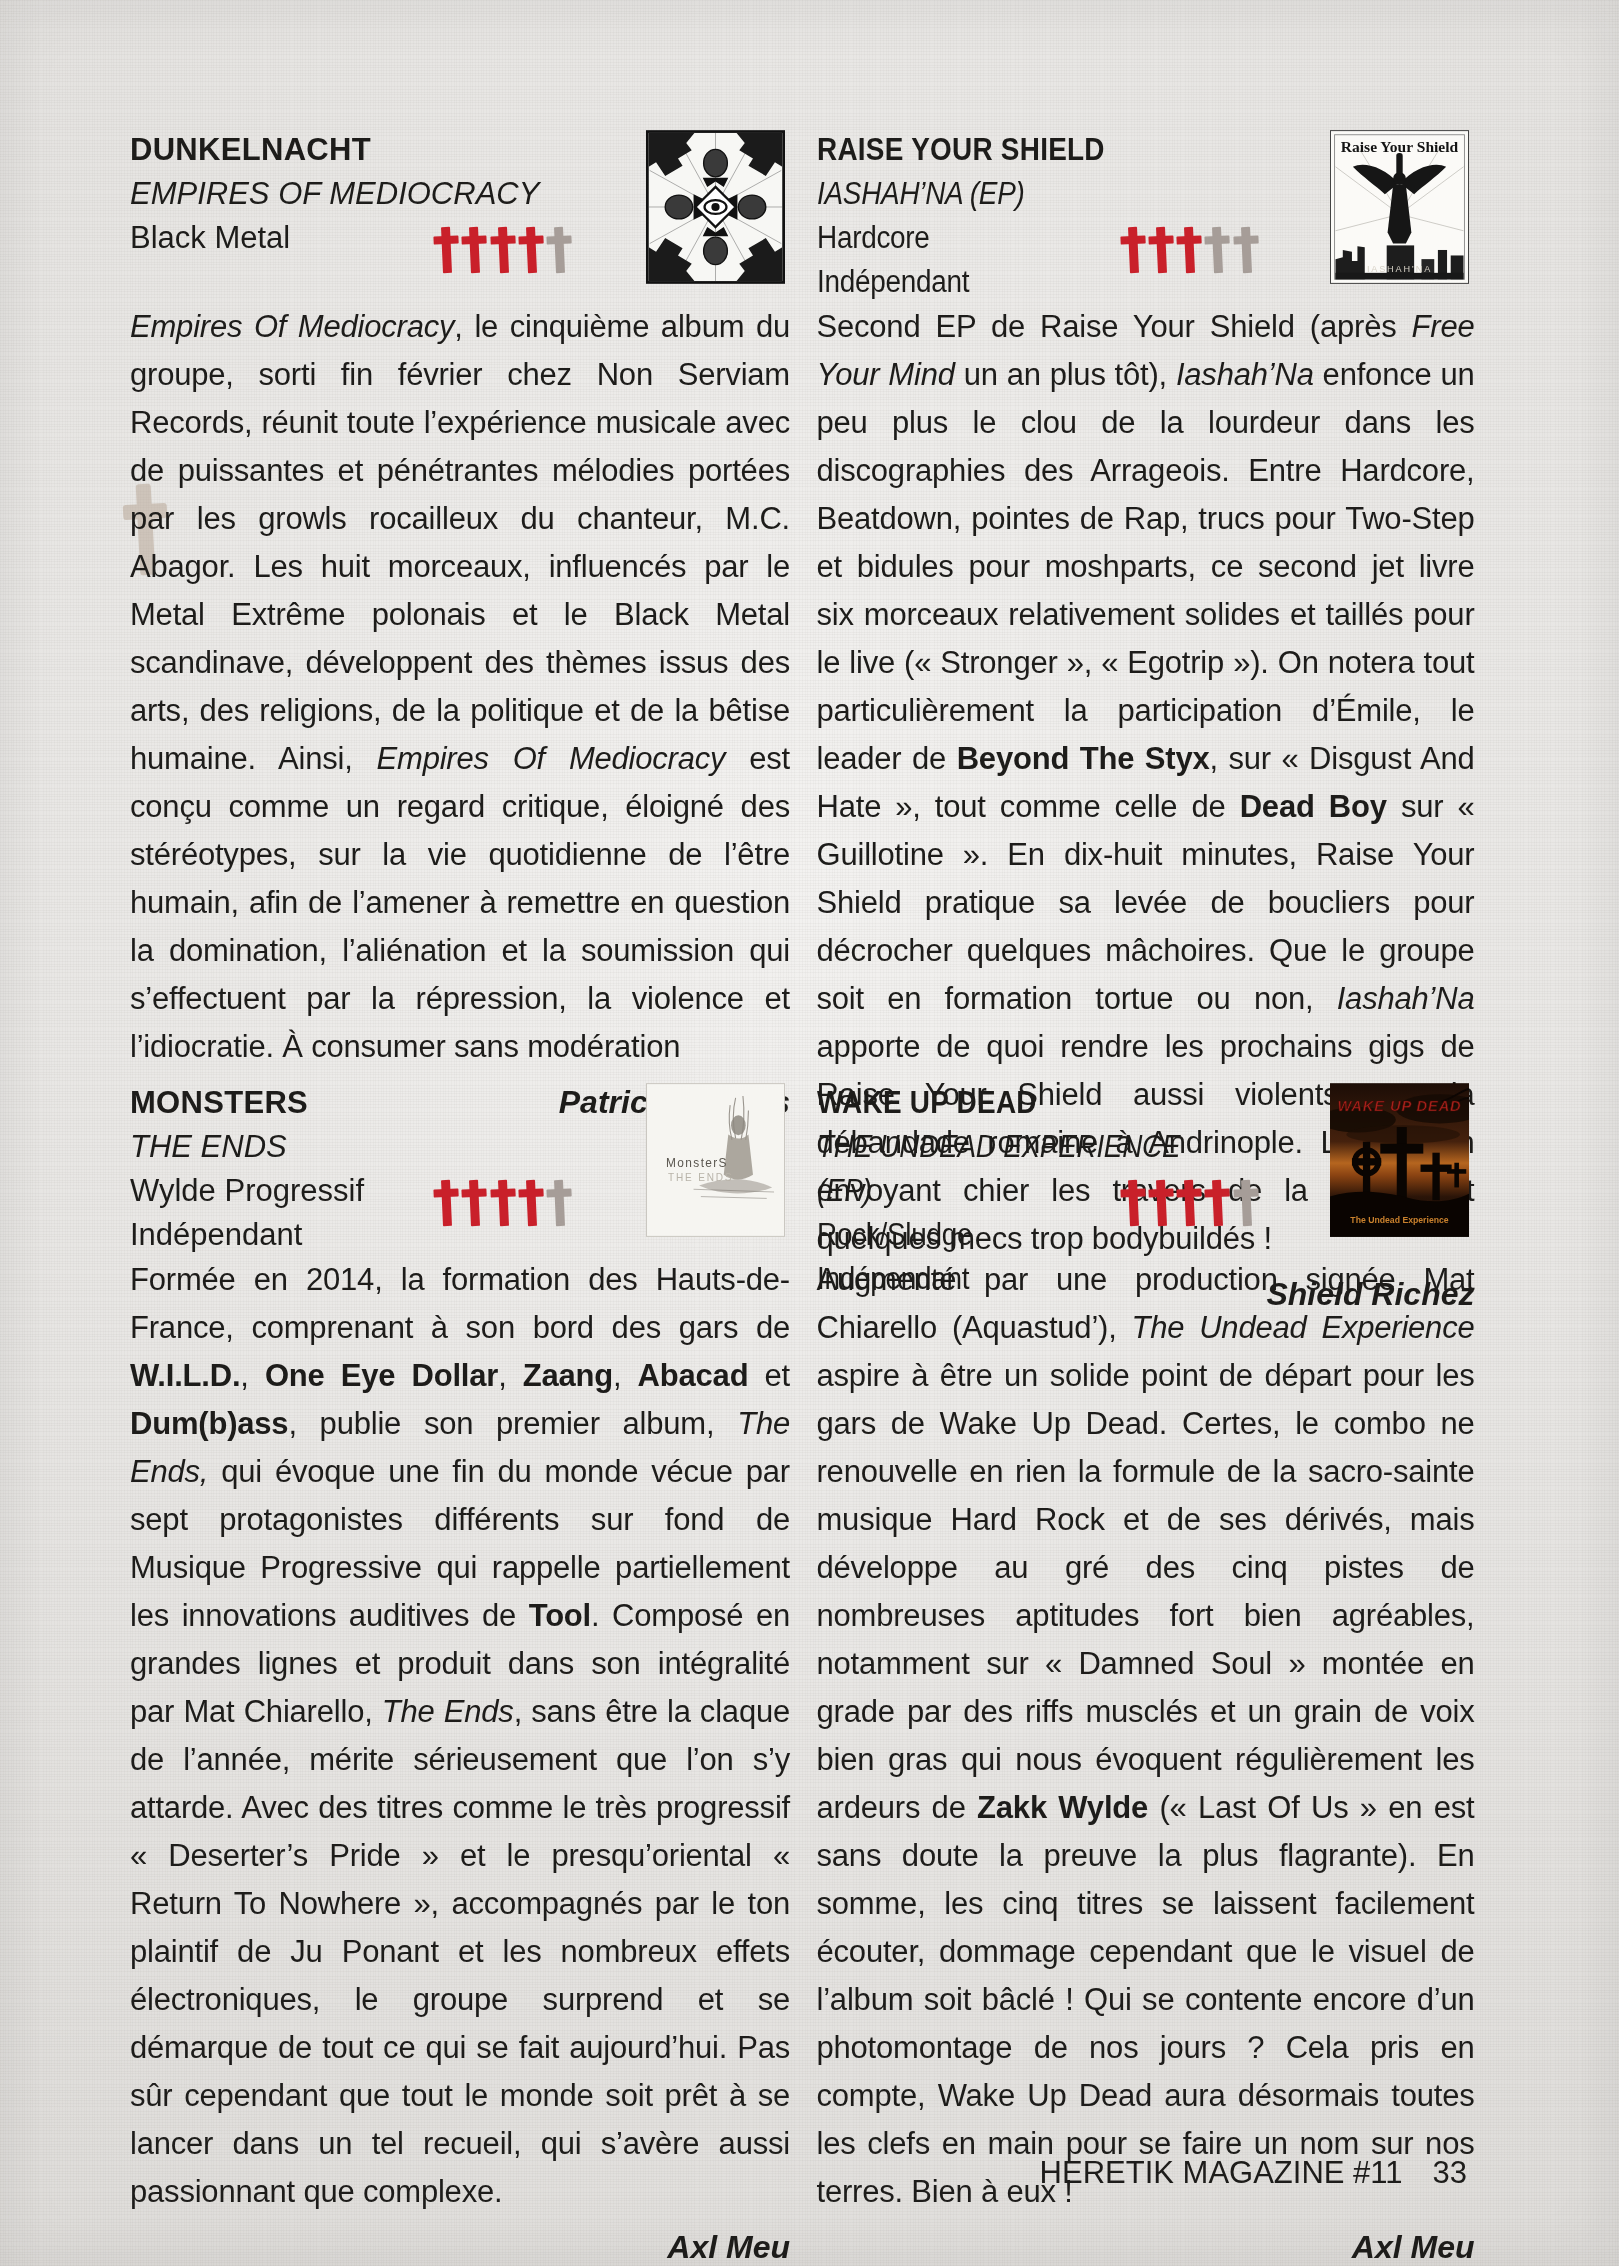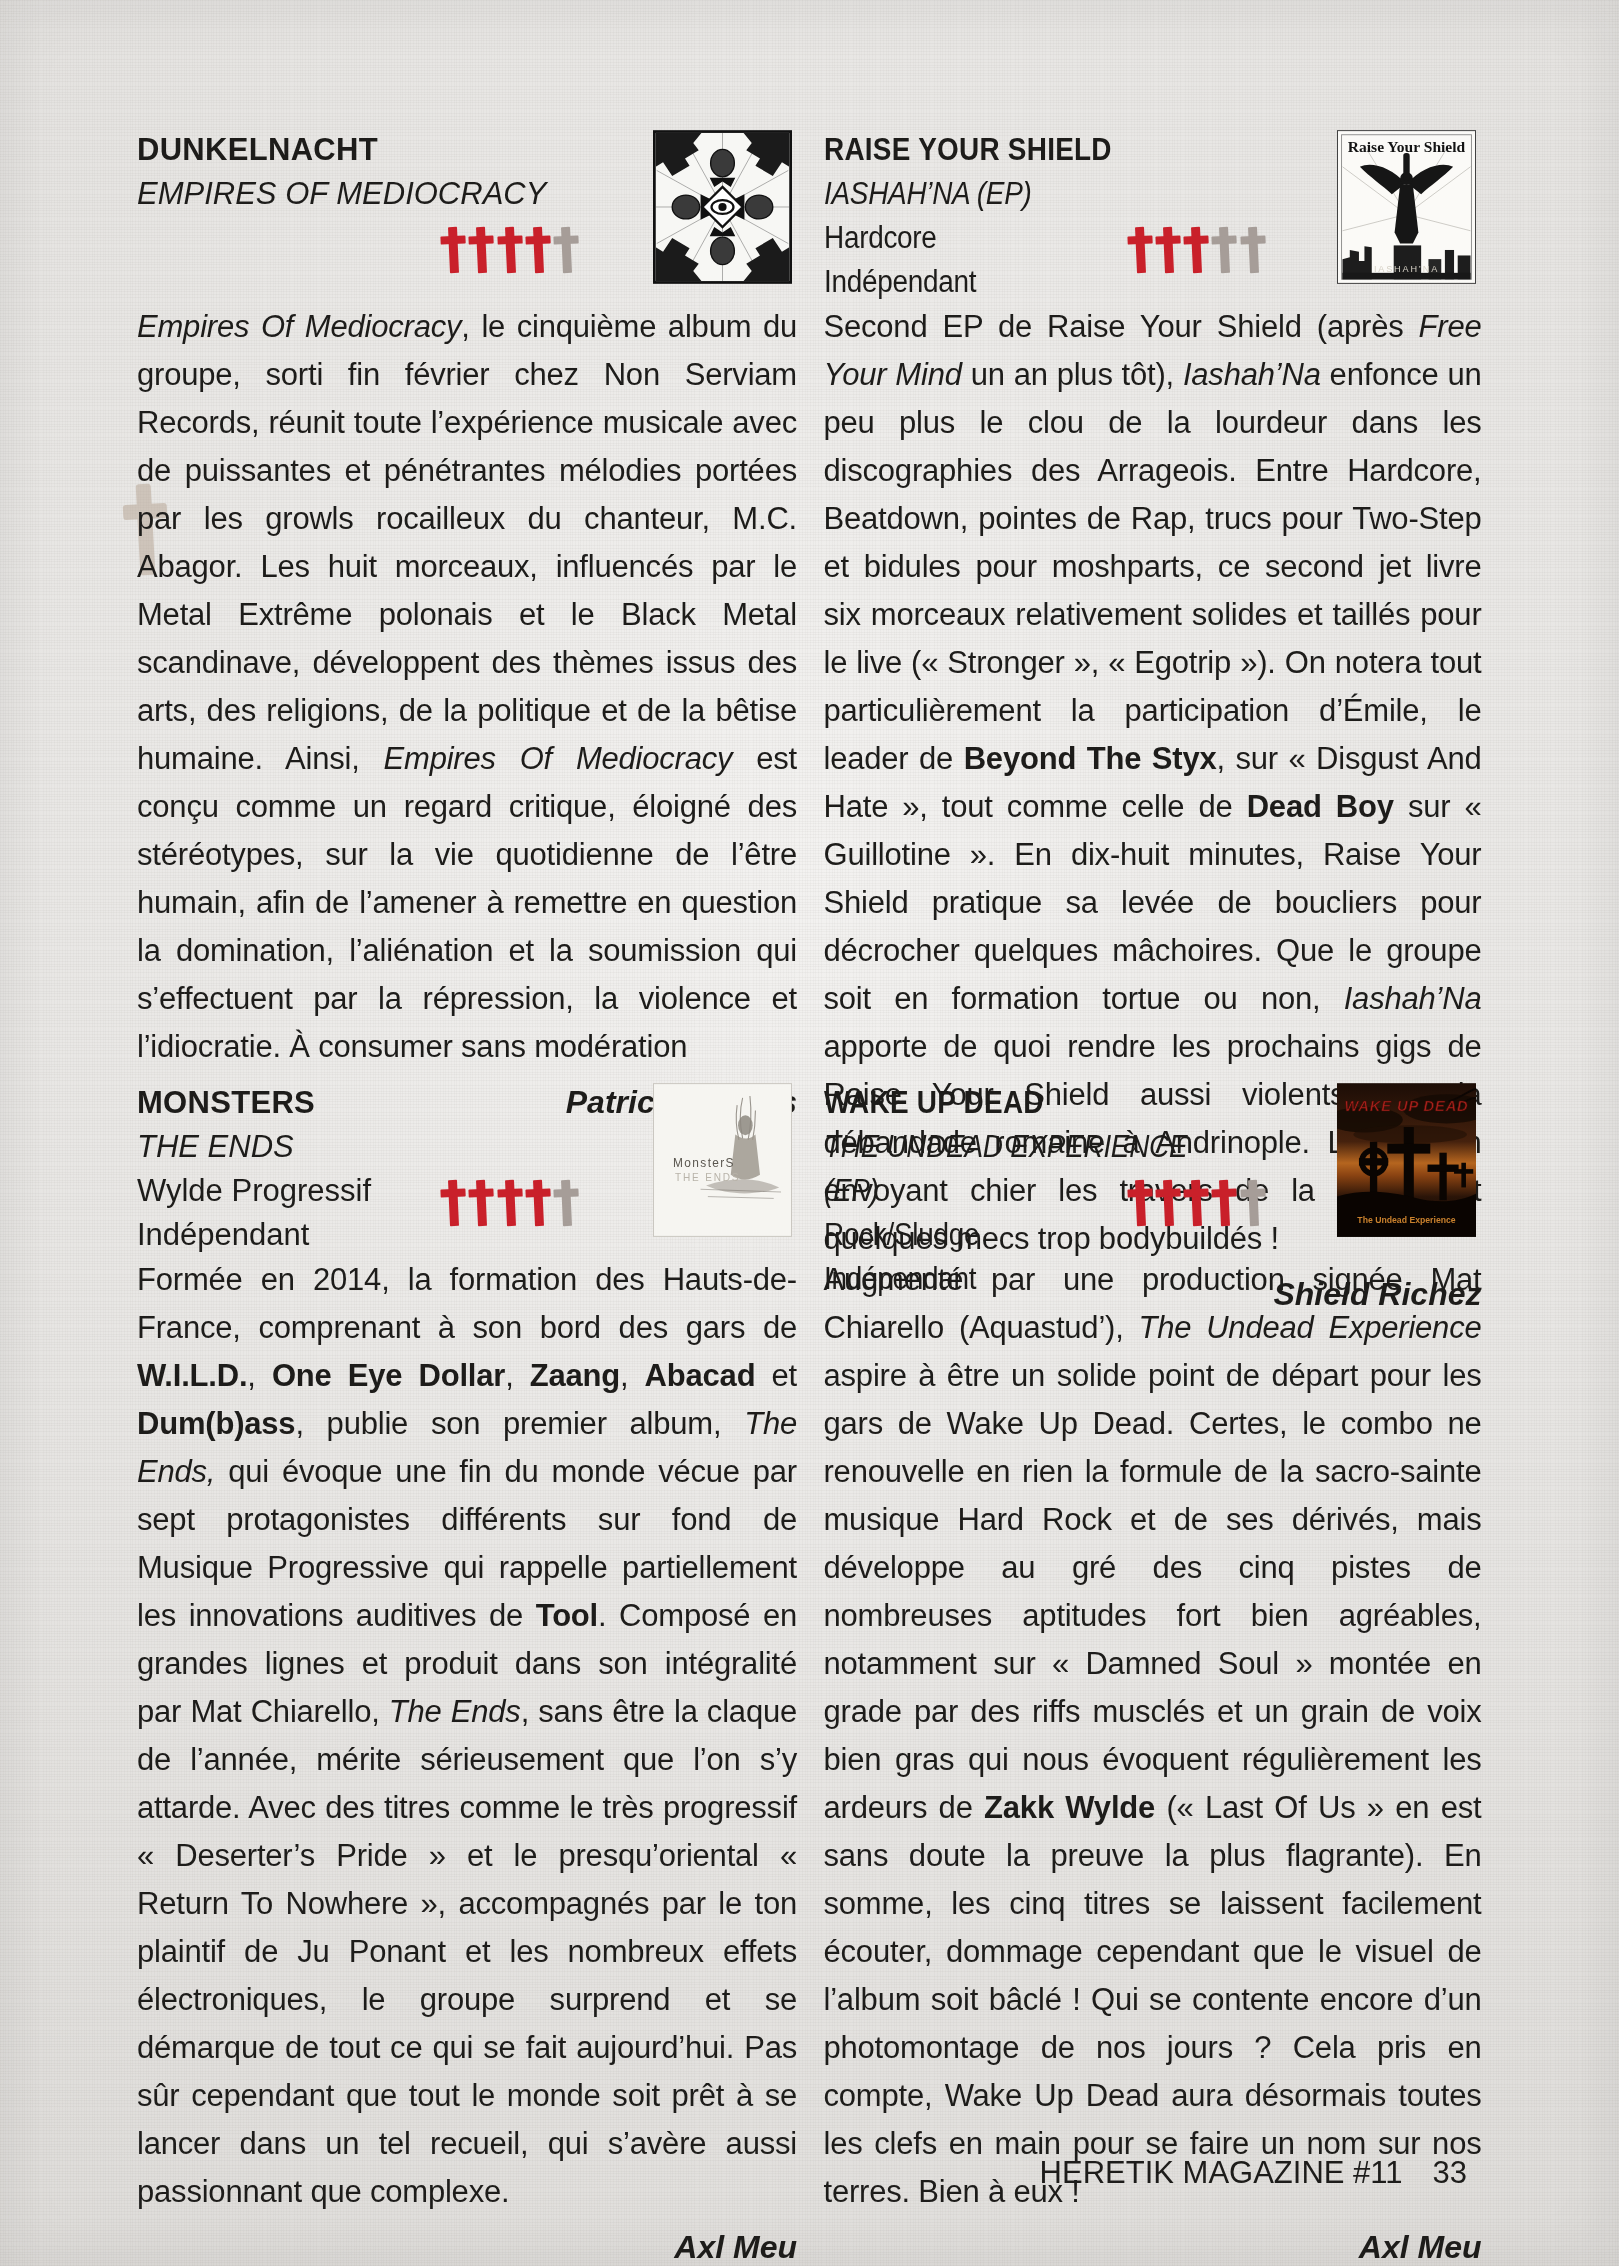--- a/index.html
+++ b/index.html
@@ -9,21 +9,21 @@
     background-color:var(--paper,#e9e7e4);
     background-image:
       repeating-linear-gradient(0deg, rgba(120,115,108,.05) 0 0.9px, rgba(255,255,255,0) 0.9px 2.7px),
       repeating-linear-gradient(90deg, rgba(120,115,108,.045) 0 0.9px, rgba(255,255,255,0) 0.9px 2.7px),
       radial-gradient(circle at 50% 38%, rgba(255,255,255,.45), rgba(0,0,0,.045) 92%);
     box-shadow:inset 0 0 64px rgba(0,0,0,.07);
     font-family:"Liberation Sans","DejaVu Sans",sans-serif;
     color:var(--ink,#1d1c1a);
   }
   .content{
-    position:absolute;left:137px;top:128px;width:1344px;z-index:1;
+    position:absolute;left:130px;top:128px;width:1344px;z-index:1;
     display:grid;grid-template-columns:660px 658px;column-gap:26.5px;
     grid-template-rows:953px auto;
   }
   .review{position:relative;}
   .review-header{position:relative;height:175px;}
   .info{line-height:44px;font-size:31px;}
   .condensed .info{transform:scaleX(.9);transform-origin:0 0;width:439px;letter-spacing:-0.3px;}
   .band{font-weight:bold;letter-spacing:0.3px;}
   .album{font-style:italic;}
   .rating{position:absolute;left:306px;top:99px;display:flex;}
@@ -46,20 +46,21 @@
 
 <div class="watermark-cross"></div>
 
 <div class="content">
 
   <article class="review">
     <header class="review-header">
       <div class="info">
         <div class="band">DUNKELNACHT</div>
         <div class="album">EMPIRES OF MEDIOCRACY</div>
+        <div class="genre">Black Metal</div>
       </div>
       <div class="rating">
           <span class="cross cross-filled"></span>
           <span class="cross cross-filled"></span>
           <span class="cross cross-filled"></span>
           <span class="cross cross-filled"></span>
           <span class="cross cross-empty"></span>
         </div>
       <div class="cover">
         <svg viewBox="0 0 152 168">

